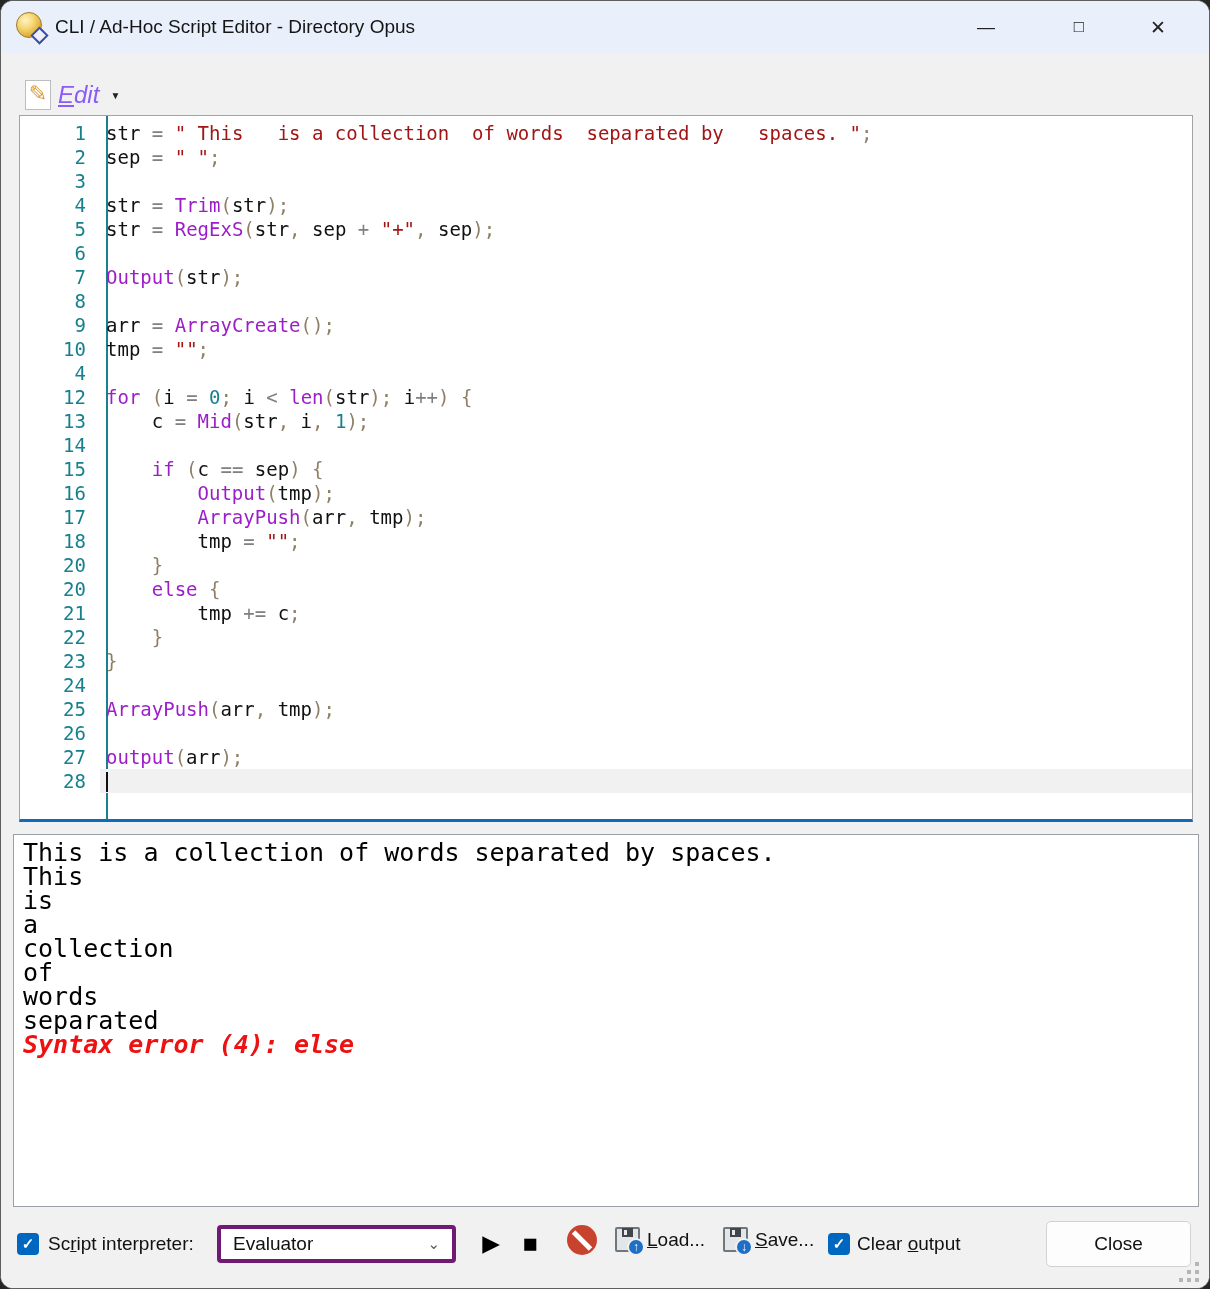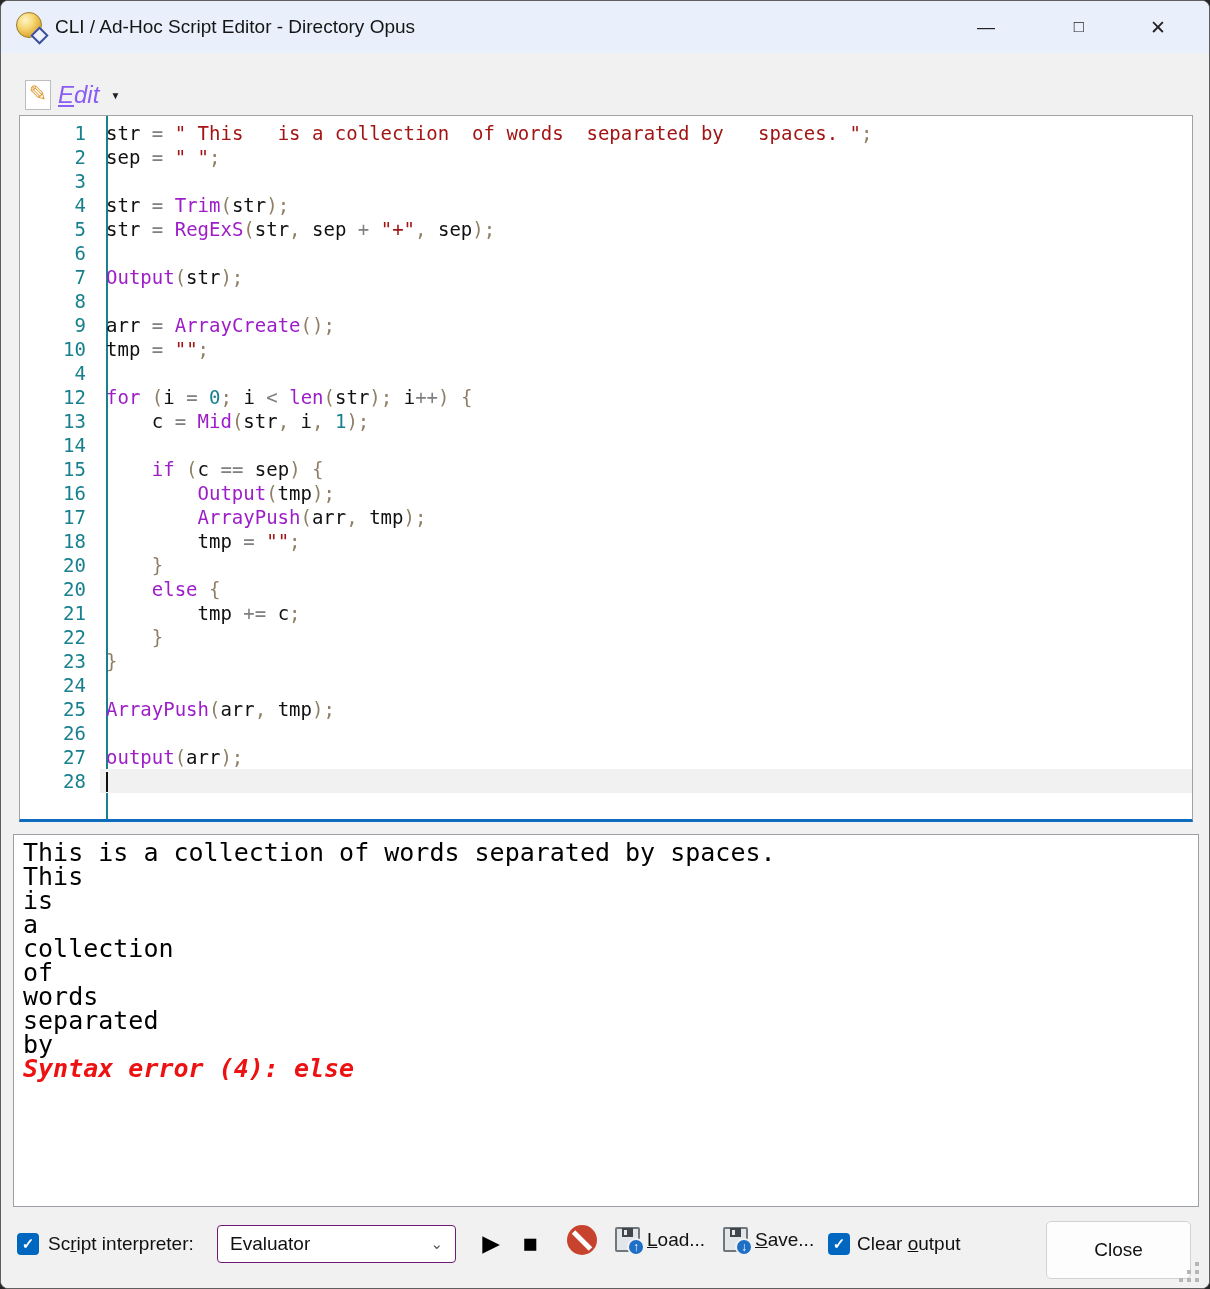--- a/index.html
+++ b/index.html
@@ -1,17 +1,17 @@
 <!DOCTYPE html>
 <html><head>
 <meta charset="utf-8">
 <style>
   * { margin:0; padding:0; box-sizing:border-box; }
   html,body { width:1210px; height:1289px; background:#262626; font-family:"Liberation Sans", sans-serif; }
-  .window { position:absolute; inset:0; background:#f1f1f1; border:1px solid #5f5f5f; border-radius:8px; overflow:hidden; }
+  .window { position:absolute; inset:0; background:#f1f1f1; border:1px solid #5f5f5f; border-radius:13px; overflow:hidden; }
 
   
   .titlebar { position:absolute; left:0; top:0; width:100%; height:52px; background:#eaf0fb; display:flex; align-items:center; }
   .appicon { position:absolute; left:15px; top:11px; width:30px; height:30px; }
   .appicon .orb { position:absolute; left:0; top:0; width:26px; height:26px; border-radius:50%;
                   background:radial-gradient(circle at 35% 30%, #fff3c4 0%, #f6d877 35%, #dca62c 75%, #b8831a 100%);
                   border:1px solid #9a7a2a; }
   .appicon .box { position:absolute; right:0px; bottom:0px; width:13px; height:13px; transform:rotate(45deg);
                   background:#eef0fc; border:2px solid #3c4f9e; }
   .title-text { position:absolute; left:54px; top:15px; font-size:19px; color:#151515; }
@@ -50,35 +50,35 @@
   
   .output { position:absolute; left:12px; top:833px; width:1186px; height:373px; background:#ffffff; border:1px solid #9aa0a6; overflow:hidden; }
   .outlines { position:absolute; left:9px; top:6px; right:4px; font-family:"DejaVu Sans Mono", monospace; font-size:25px; line-height:24px; color:#000; }
   .ol { white-space:pre; height:24px; }
   .ol.err { color:#ed1111; font-weight:bold; font-style:italic; }
 
   
   .bottombar { position:absolute; left:0; top:1206px; width:100%; height:83px; background:#f1f1f1; }
   .checkbox { position:absolute; width:22px; height:22px; background:#0067c0; border-radius:4px; color:#fff; font-size:15px; font-weight:bold; display:flex; align-items:center; justify-content:center; }
   .blabel { position:absolute; font-size:19px; color:#111; white-space:nowrap; }
-  .combo { position:absolute; left:216px; top:18px; width:239px; height:38px; background:#fff; border:1px solid #701a75; border-radius:4px; display:flex; align-items:center; padding:0 12px; }
+  .combo { position:absolute; left:216px; top:18px; width:239px; height:38px; background:#fff; border:4px solid #701a75; border-radius:4px; display:flex; align-items:center; padding:0 12px; }
   .combo .val { font-size:19px; color:#111; flex:1; }
   .combo .chev { font-size:15px; color:#555; }
   .tbicon { position:absolute; display:flex; align-items:center; justify-content:center; }
   .play { left:478px; top:22px; width:24px; height:28px; font-size:23px; color:#000; }
   .stop { left:516px; top:22px; width:26px; height:28px; font-size:25px; color:#000; }
   .block { left:566px; top:18px; width:30px; height:30px; border-radius:50%; background:#c8432e; position:absolute; }
   .block .bar { position:absolute; left:3px; top:12.5px; width:24px; height:5px; background:#ffffff; transform:rotate(45deg); }
   .filebtn { position:absolute; top:20px; display:flex; align-items:center; gap:7px; }
   .filebtn .txt { font-size:19px; color:#111; white-space:nowrap; }
   .floppy { width:25px; height:25px; background:#e3e6e9; border:2px solid #6f777d; border-radius:2px; position:relative; flex:none; }
   .floppy .shutter { position:absolute; left:5px; top:-1px; width:11px; height:9px; background:#40464b; }
   .floppy .slit { position:absolute; left:7px; top:1px; width:3px; height:5px; background:#e9e9e9; }
   .badge { position:absolute; right:-7px; bottom:-6px; width:18px; height:18px; border-radius:50%; background:#1e6fc5; border:2px solid #f1f1f1; color:#fff; font-size:12px; font-weight:bold; display:flex; align-items:center; justify-content:center; }
-  .closebtn { position:absolute; left:1045px; top:14px; width:145px; height:58px; background:#fdfdfd; border:1px solid #d2d2d2; border-radius:5px; font-size:19px; color:#111; display:flex; align-items:center; justify-content:center; }
+  .closebtn { position:absolute; left:1045px; top:14px; width:145px; height:46px; background:#fdfdfd; border:1px solid #d2d2d2; border-radius:5px; font-size:19px; color:#111; display:flex; align-items:center; justify-content:center; }
   .grip { position:absolute; right:10px; bottom:8px; width:4px; height:4px; background:#b5b5b5;
           box-shadow:0 -8px #b5b5b5, 0 -16px #b5b5b5, -8px 0 #b5b5b5, -8px -8px #b5b5b5, -16px 0 #b5b5b5; }
 </style>
 </head>
 <body>
 
 <div class="window">
 
   <div class="titlebar">
     <div class="appicon">
@@ -138,21 +138,20 @@
   <div class="output">
     <div class="outlines">
         <div class="ol">This is a collection of words separated by spaces.</div>
         <div class="ol">This</div>
         <div class="ol">is</div>
         <div class="ol">a</div>
         <div class="ol">collection</div>
         <div class="ol">of</div>
         <div class="ol">words</div>
         <div class="ol">separated</div>
-        <div class="ol">by</div>
         <div class="ol err">Syntax error (4): else</div>
       </div>
   </div>
 
   <div class="bottombar">
     <div class="checkbox" style="left:16px; top:26px;">✓</div>
     <div class="blabel" style="left:47px; top:26px;"><span>Sc</span><span class="u">r</span><span>ipt interpreter:</span></div>
 
     <div class="combo">
       <span class="val">Evaluator</span>

